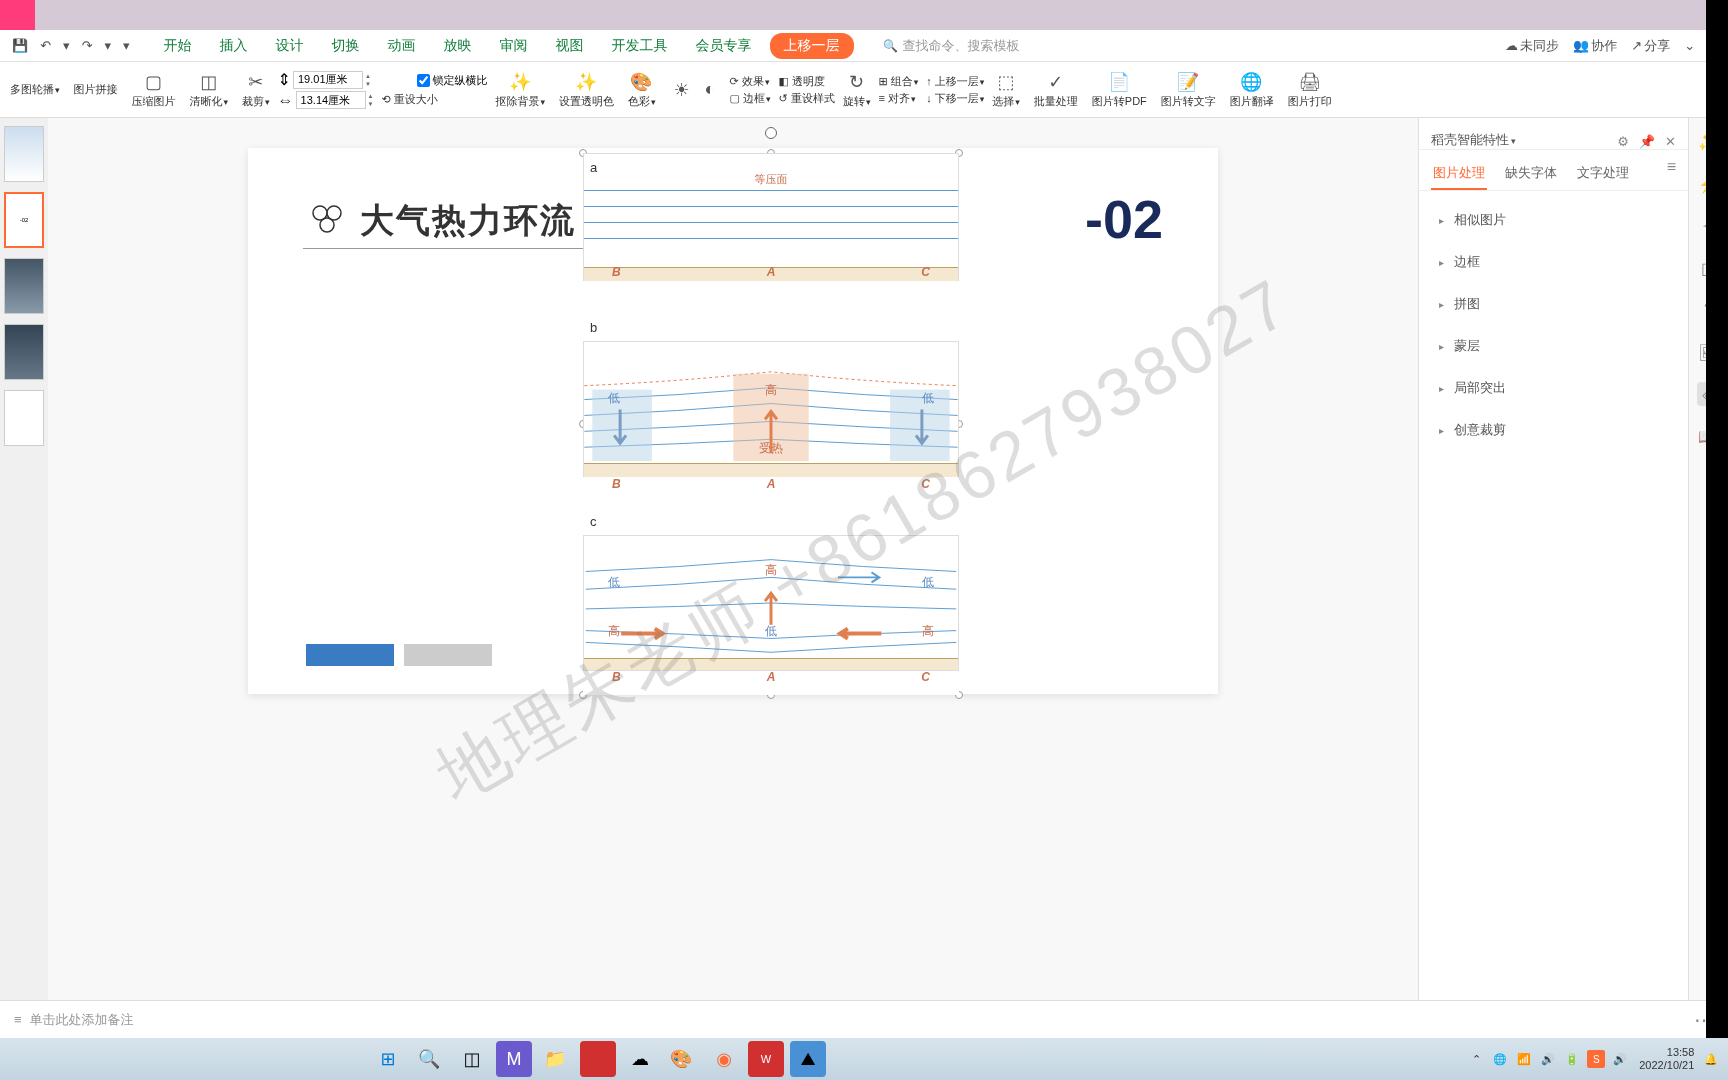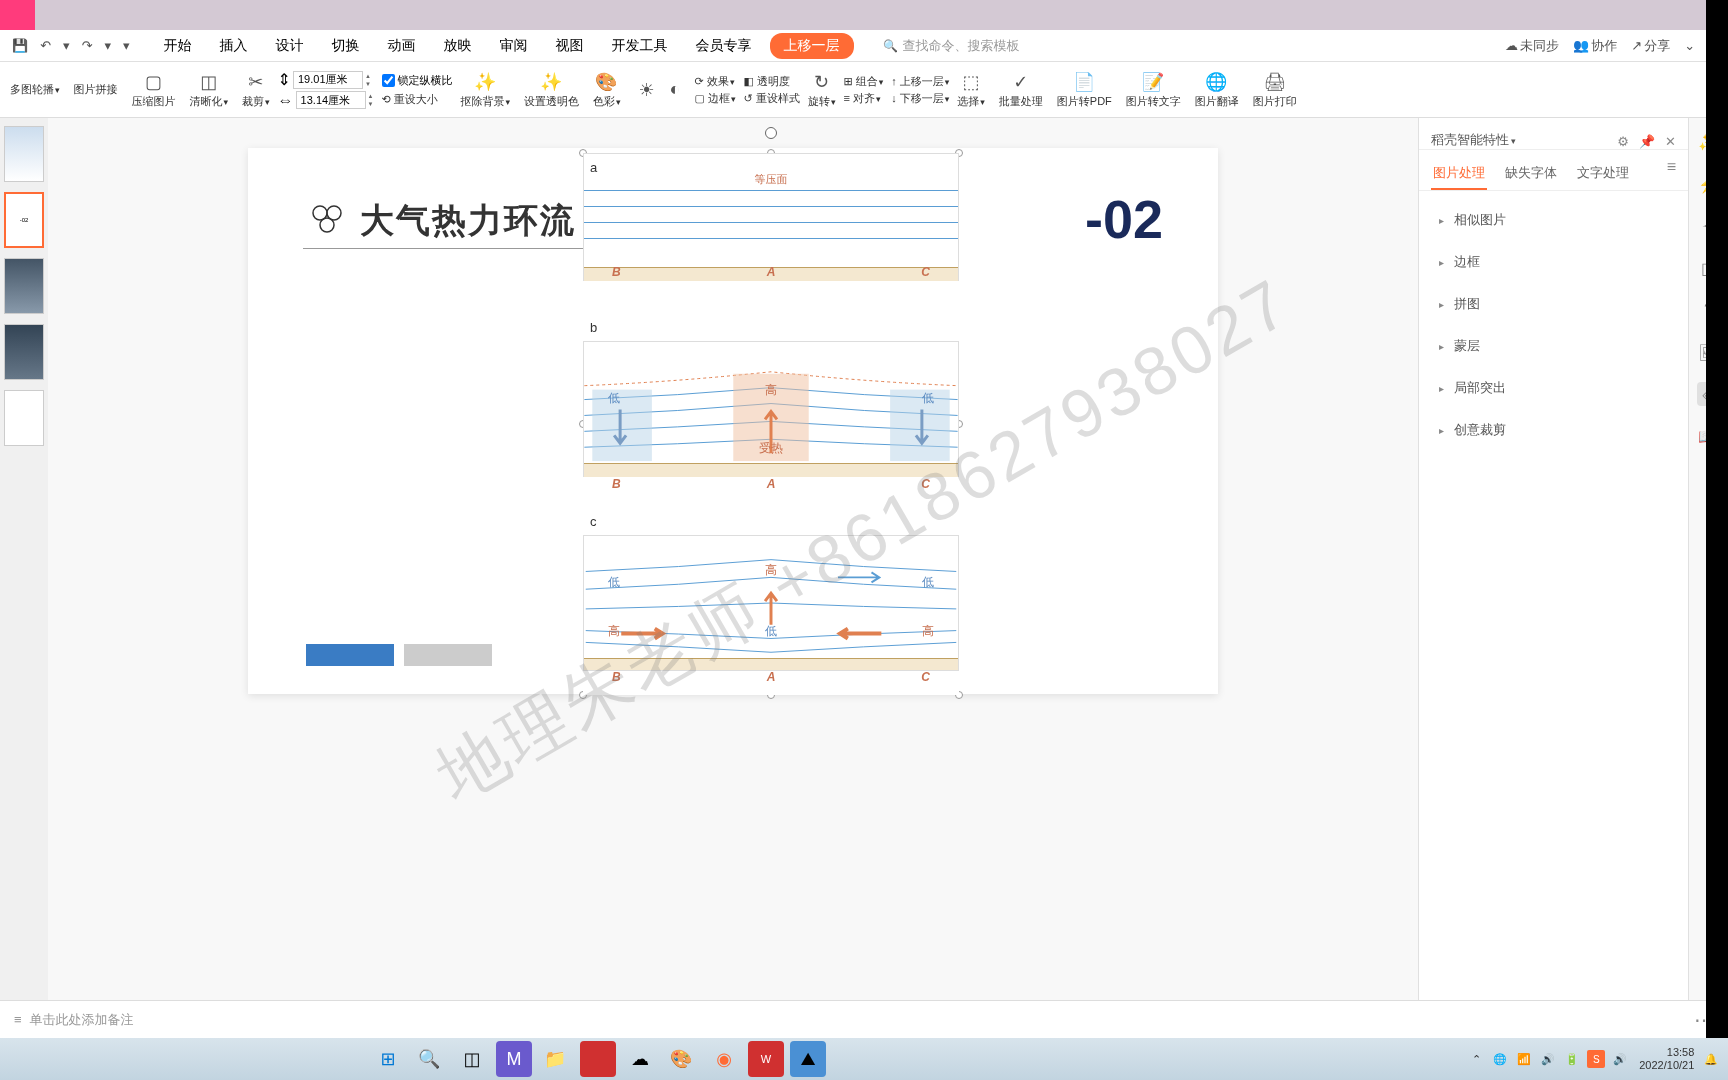--- a/index.html
+++ b/index.html
@@ -7,40 +7,40 @@
     
     
     .top-pink { height: 30px; background: linear-gradient(to right, #ff3b7c 0%, #ff3b7c 2%, #d4c9d4 2%); }
     .pink-icon { width: 30px; height: 30px; background: #ff3b7c; display: inline-block; }
     
     
     .menubar { height: 32px; background: #fff; display: flex; align-items: center; padding: 0 8px; border-bottom: 1px solid #e0e0e0; }
     .menubar-left { display: flex; align-items: center; gap: 4px; }
     .menubar-left span { font-size: 13px; color: #555; padding: 2px 4px; cursor: pointer; }
     .menu-tabs { display: flex; margin-left: 20px; gap: 8px; }
-    .menu-tab { font-size: 14px; color: #000000; padding: 4px 10px; cursor: pointer; }
+    .menu-tab { font-size: 14px; color: #15803d; padding: 4px 10px; cursor: pointer; }
     .menu-tab.active { background: #ff6b35; color: #fff; border-radius: 12px; padding: 4px 14px; }
     .search-box { margin-left: 30px; display: flex; align-items: center; color: #999; font-size: 13px; }
     .search-box::before { content: "🔍"; margin-right: 4px; font-size: 12px; }
     .menubar-right { margin-left: auto; display: flex; align-items: center; gap: 14px; font-size: 13px; color: #555; }
     .menubar-right span { cursor: pointer; display: flex; align-items: center; gap: 2px; }
     
     
     .ribbon { height: 56px; background: #fff; display: flex; align-items: center; padding: 0 4px; border-bottom: 1px solid #ddd; gap: 2px; }
     .ribbon-group { display: flex; flex-direction: column; align-items: center; padding: 2px 6px; cursor: pointer; }
     .ribbon-group-h { display: flex; align-items: center; padding: 2px 6px; gap: 4px; }
     .ribbon-icon { width: 24px; height: 24px; display: flex; align-items: center; justify-content: center; font-size: 18px; color: #555; }
     .ribbon-label { font-size: 11px; color: #333; white-space: nowrap; }
     .ribbon-label-drop::after { content: "▾"; font-size: 9px; margin-left: 1px; }
     .size-input { display: flex; flex-direction: column; gap: 2px; }
     .size-row { display: flex; align-items: center; gap: 2px; }
     .size-field { width: 70px; height: 18px; border: 1px solid #ccc; font-size: 11px; padding: 0 4px; }
     .spinner { display: flex; flex-direction: column; }
     .spinner span { font-size: 6px; line-height: 8px; color: #666; cursor: pointer; }
-    .checkbox-row { display: flex; align-items: center; gap: 3px; font-size: 11px; }
+    .checkbox-row { display: flex; align-items: center; gap: 3px; font-size: 11px; margin-left: 35px; }
     
     
     .main-area { display: flex; height: calc(100% - 118px - 38px - 42px); }
     
     
     .thumbnails { width: 48px; background: #f0f0f0; padding: 8px 4px; display: flex; flex-direction: column; gap: 10px; overflow-y: auto; }
     .thumb { width: 40px; height: 56px; background: #fff; border: 1px solid #ccc; cursor: pointer; position: relative; font-size: 6px; }
     .thumb.active { border: 2px solid #ff6b35; }
     .thumb-content { width: 100%; height: 100%; display: flex; align-items: center; justify-content: center; }
     

